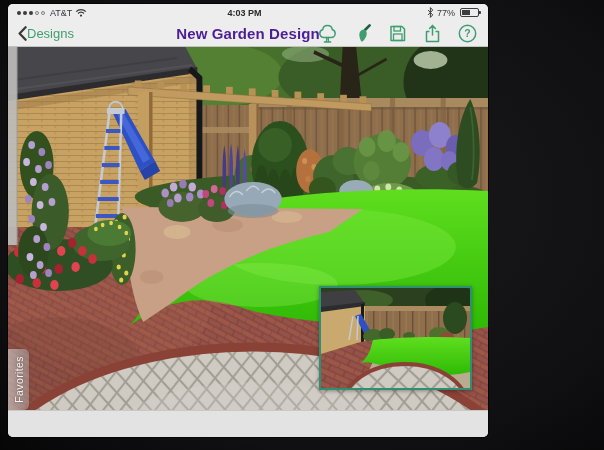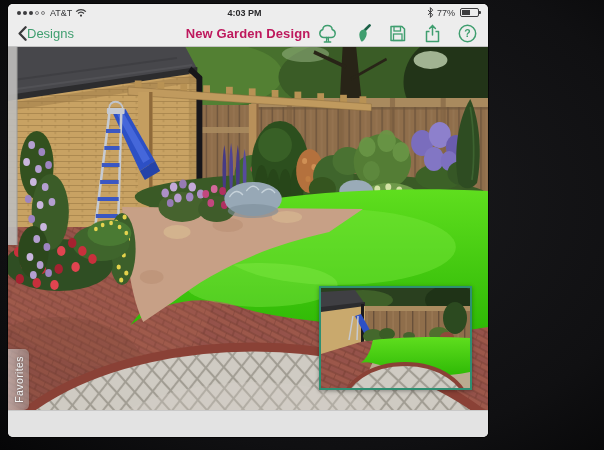--- a/index.html
+++ b/index.html
@@ -32,22 +32,22 @@
   }
   .batt{position:relative;width:19px;height:9px;border:1px solid #3c3c3e;border-radius:2px;box-sizing:border-box;margin-left:2px;}
   .batt>i{position:absolute;left:1px;top:1px;bottom:1px;width:47%;background:#3c3c3e;display:block;}
   .batt::after{content:"";position:absolute;right:-3px;top:2px;width:2px;height:3px;background:#3c3c3e;border-radius:0 1px 1px 0;}
   
   .navbar{
     height:26px;flex:0 0 26px;background:#ededed;border-bottom:1px solid #c3c3c3;
     box-sizing:border-box;display:flex;align-items:center;padding:0 10px;position:relative;
   }
   .nav-title{
-    position:absolute;left:0;right:0;text-align:center;font-size:13px;font-weight:bold;
-    color:#be185d;pointer-events:none;letter-spacing:.1px;
+    position:absolute;left:0;right:0;text-align:center;font-size:15px;font-weight:bold;
+    color:#4c1d95;pointer-events:none;letter-spacing:.1px;
   }
   .back{display:flex;align-items:flex-start;cursor:pointer;z-index:2;}
   .back span{color:#3f9e6f;font-size:13px;}
   .actions{margin-left:auto;display:flex;align-items:center;gap:14px;z-index:2;}
   .actions .abtn{width:21px;height:21px;display:flex;align-items:center;justify-content:center;cursor:pointer;}
   
   .canvas{flex:1 1 auto;position:relative;overflow:hidden;background:#6f7f60;}
   .canvas>svg.scene{display:block;width:100%;height:100%;}
   .fav-tab{
     position:absolute;left:0;bottom:0;width:21px;height:61px;

